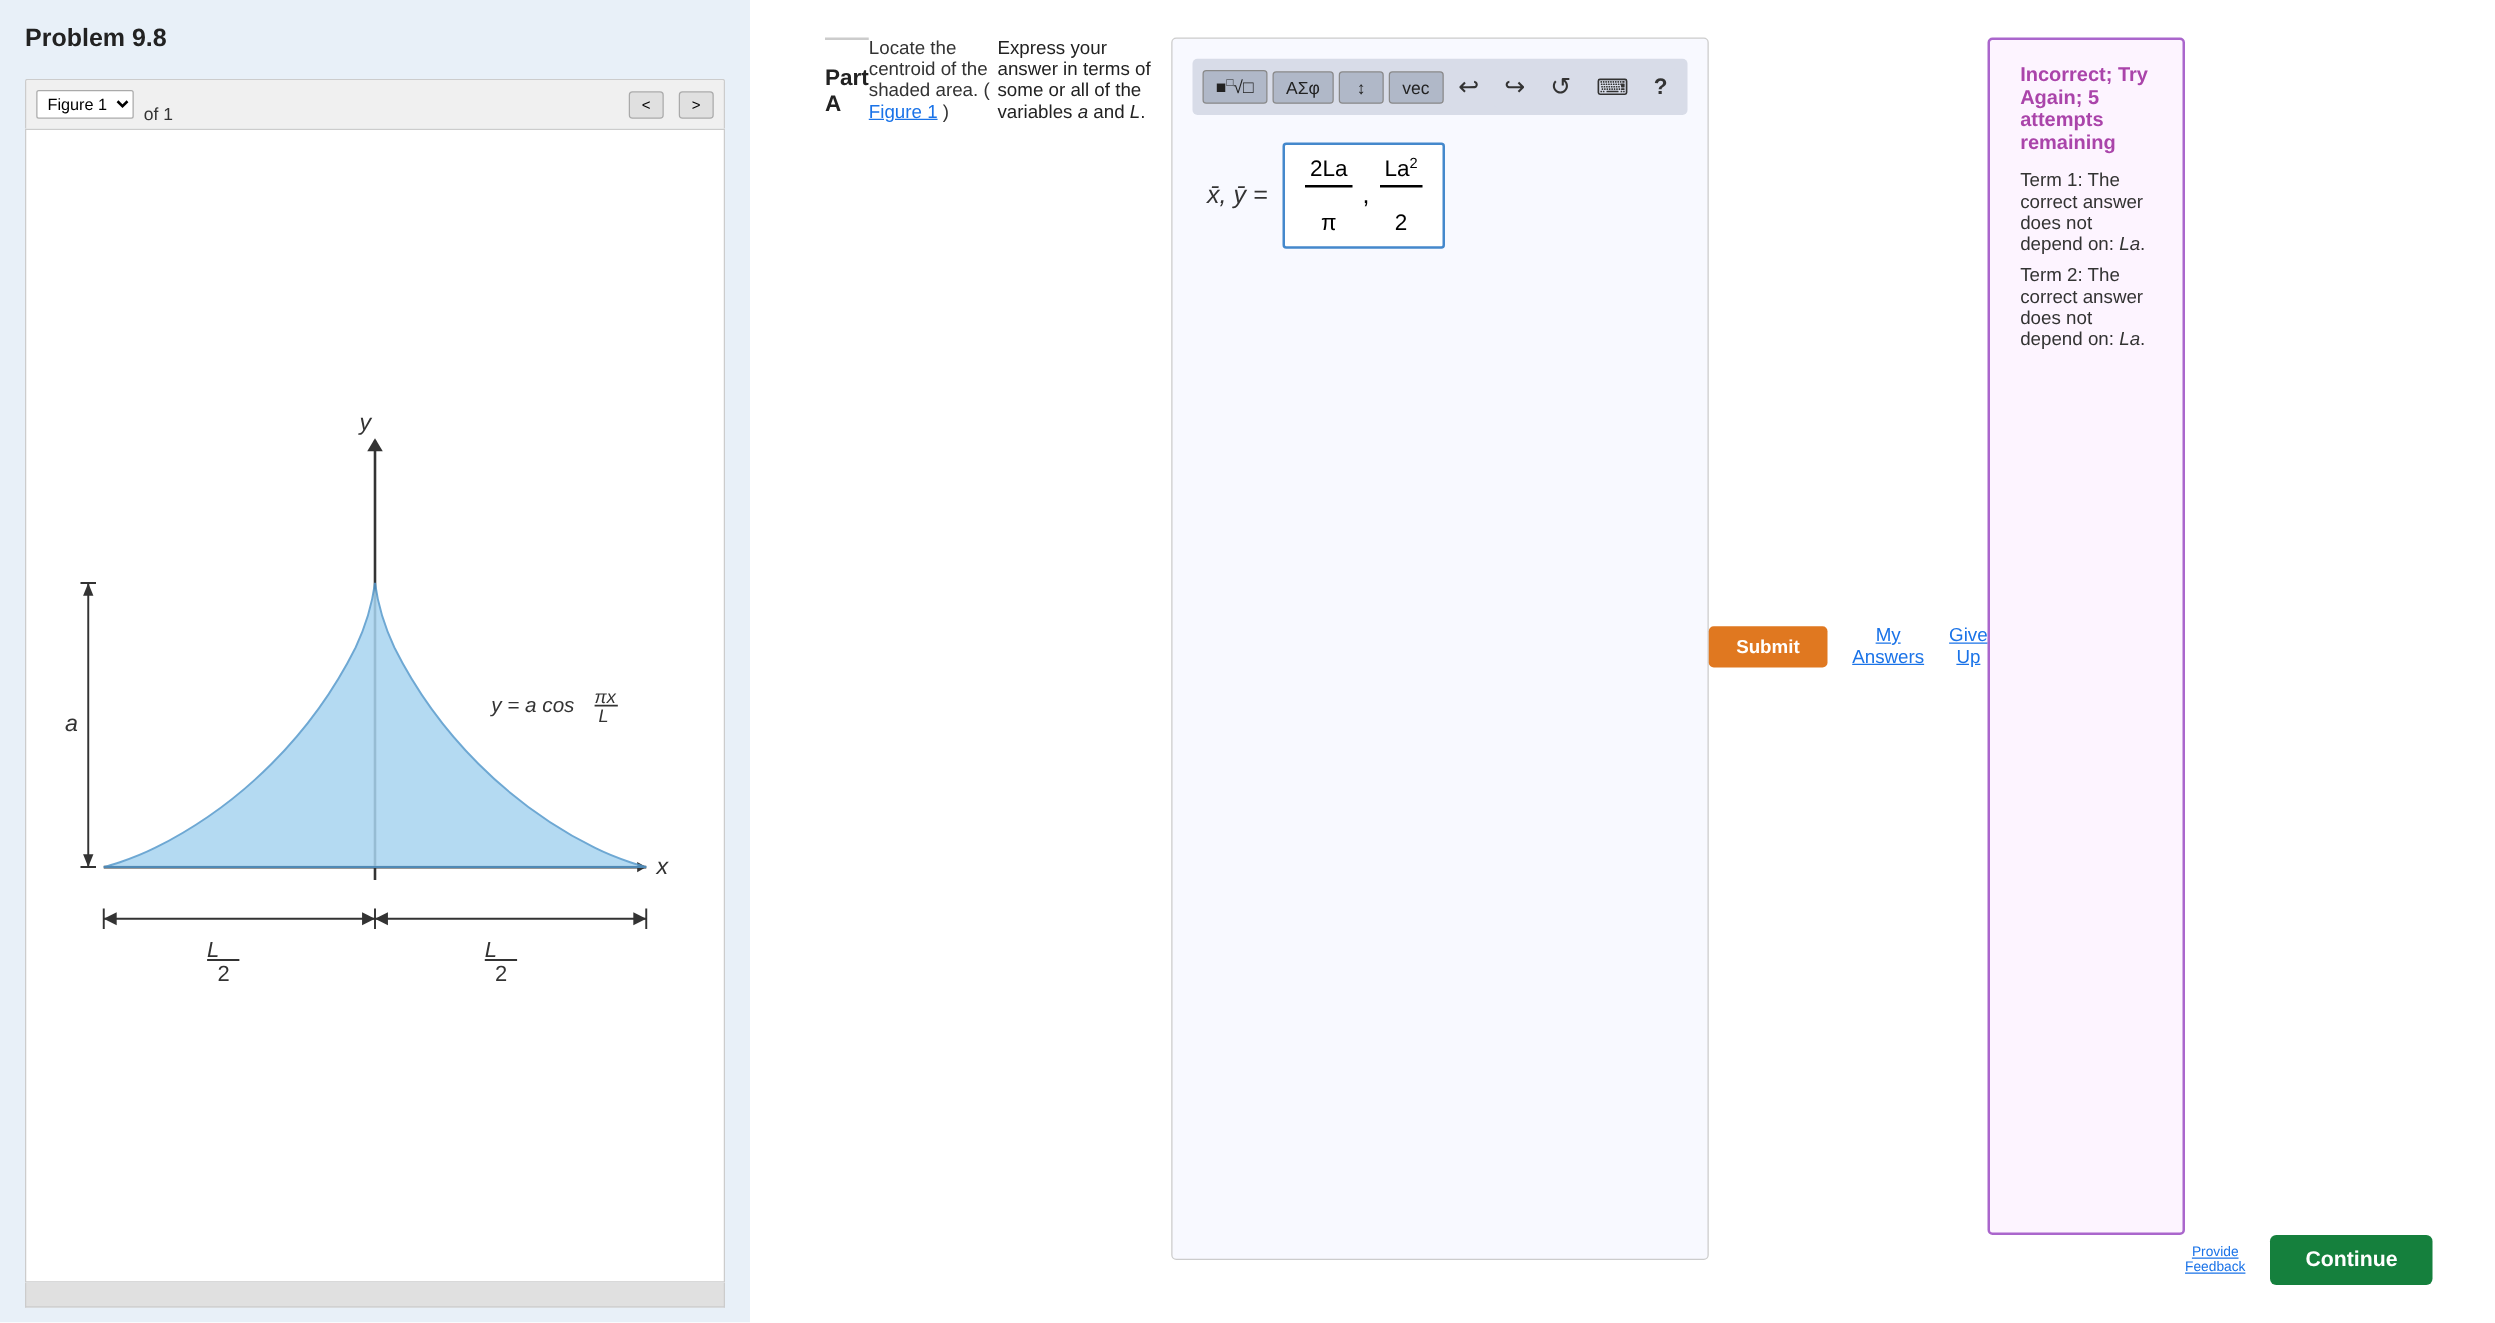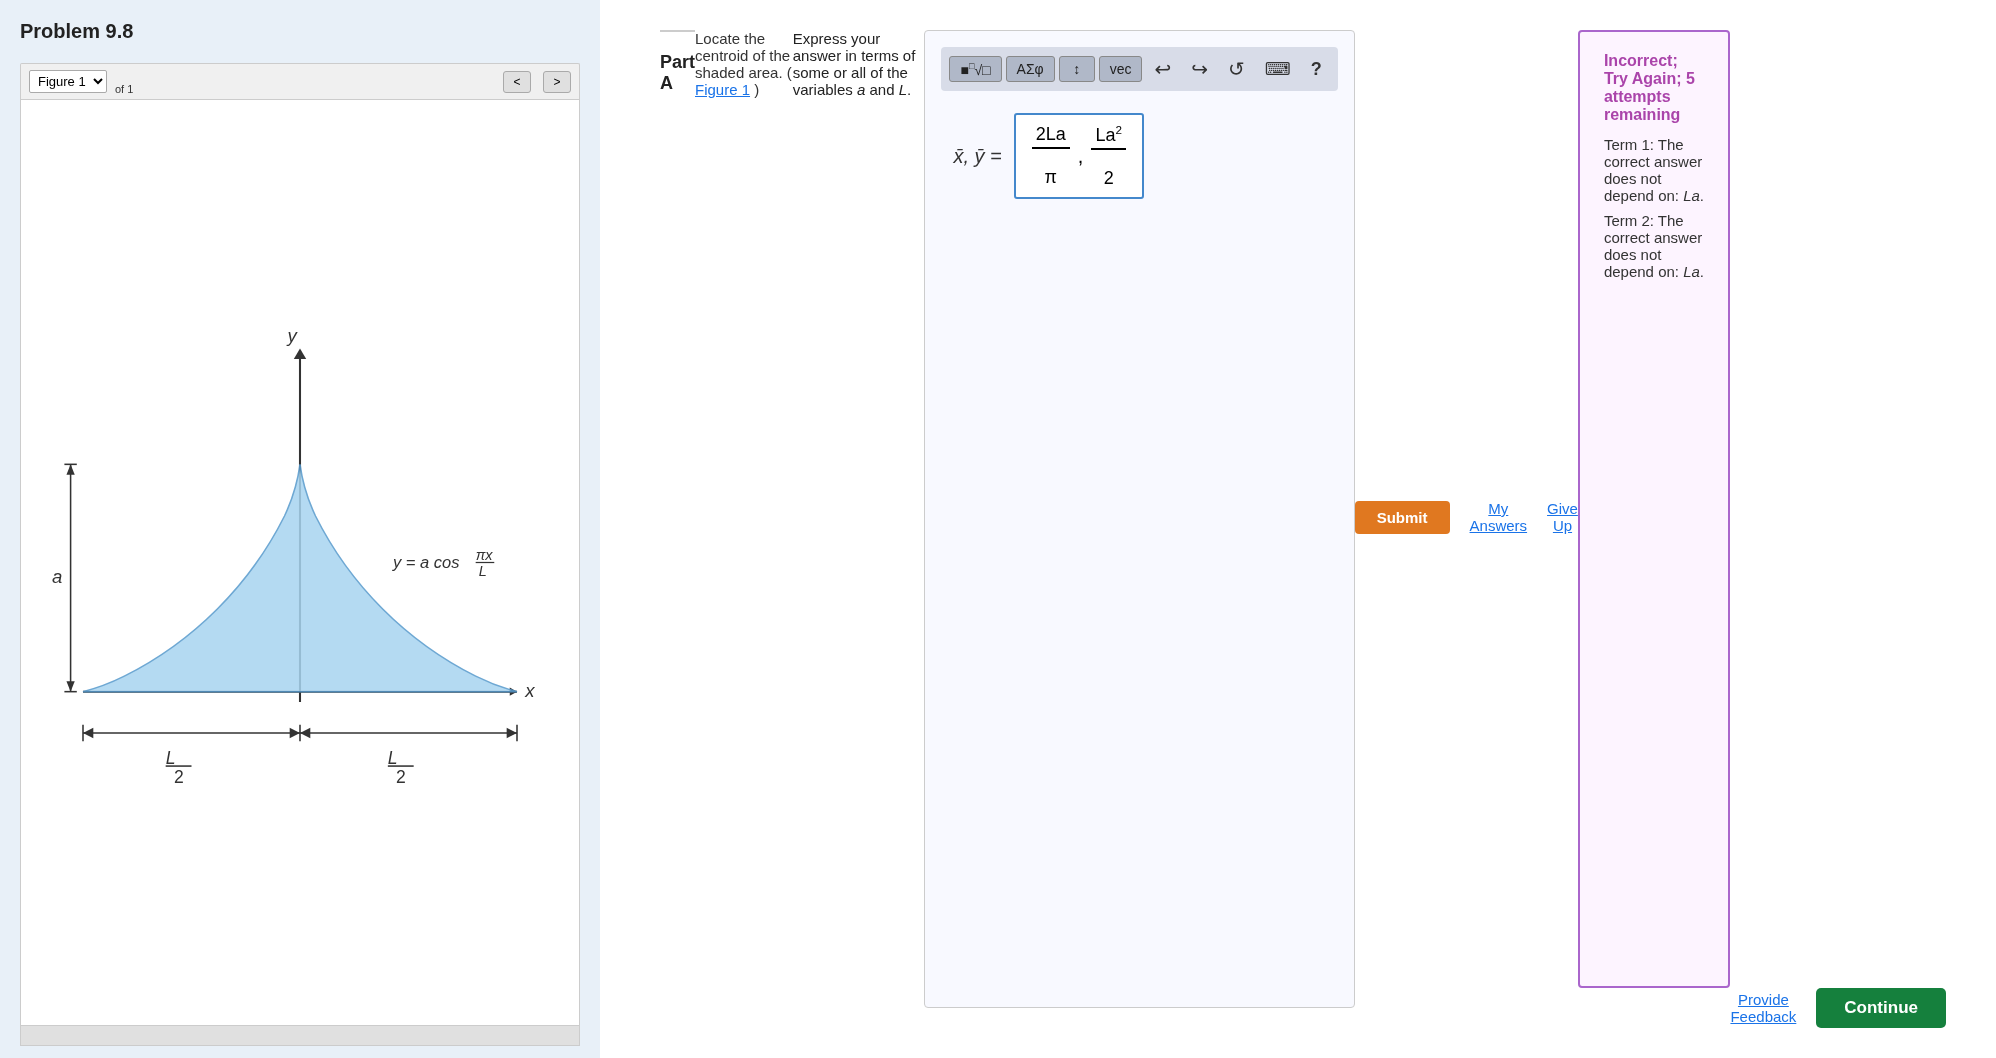--- a/index.html
+++ b/index.html
@@ -42,21 +42,21 @@
     .figure-select {
       font-size: 13px;
       padding: 2px 4px;
       border: 1px solid #aaa;
       background: #fff;
       border-radius: 2px;
       cursor: pointer;
     }
 
     .figure-of {
-      font-size: 11px;
+      font-size: 14px;
       color: #333;
       margin-top: 15px;
     }
 
     .nav-btn {
       background: #e0e0e0;
       border: 1px solid #aaa;
       border-radius: 3px;
       width: 28px;
       height: 22px;
@@ -270,21 +270,21 @@
       align-items: center;
       justify-content: flex-end;
       gap: 20px;
       margin-top: auto;
       padding-top: 20px;
     }
 
     .provide-feedback-link {
       color: #1a73e8;
       text-decoration: underline;
-      font-size: 15px;
+      font-size: 11px;
       cursor: pointer;
       background: none;
       border: none;
     }
 
     .continue-btn {
       background: #15803d;
       color: #fff;
       border: none;
       border-radius: 5px;

